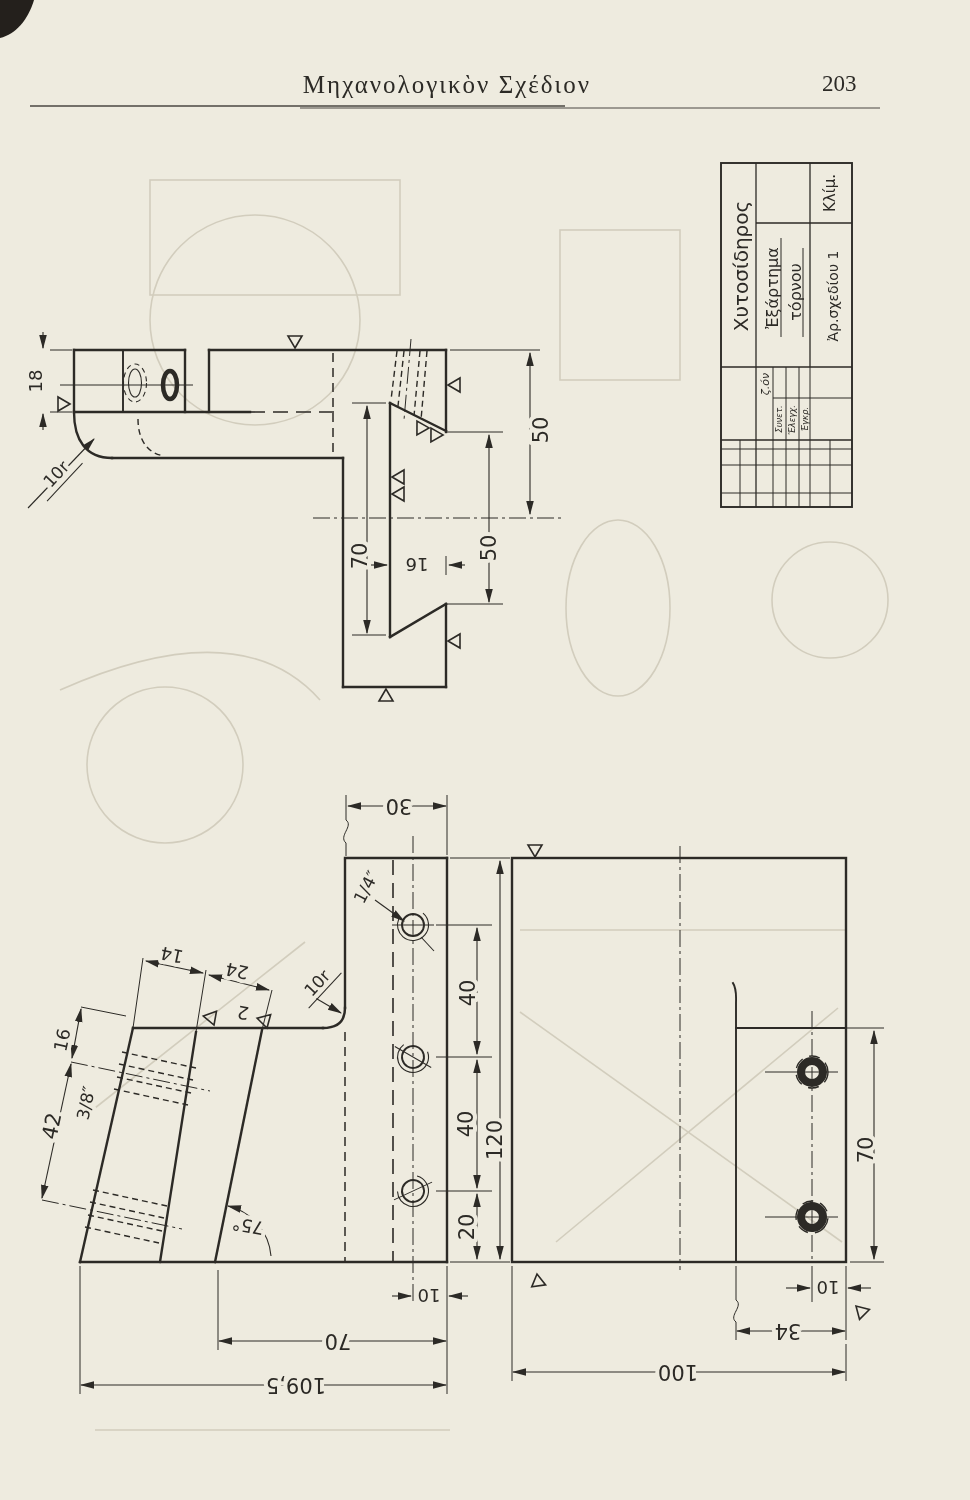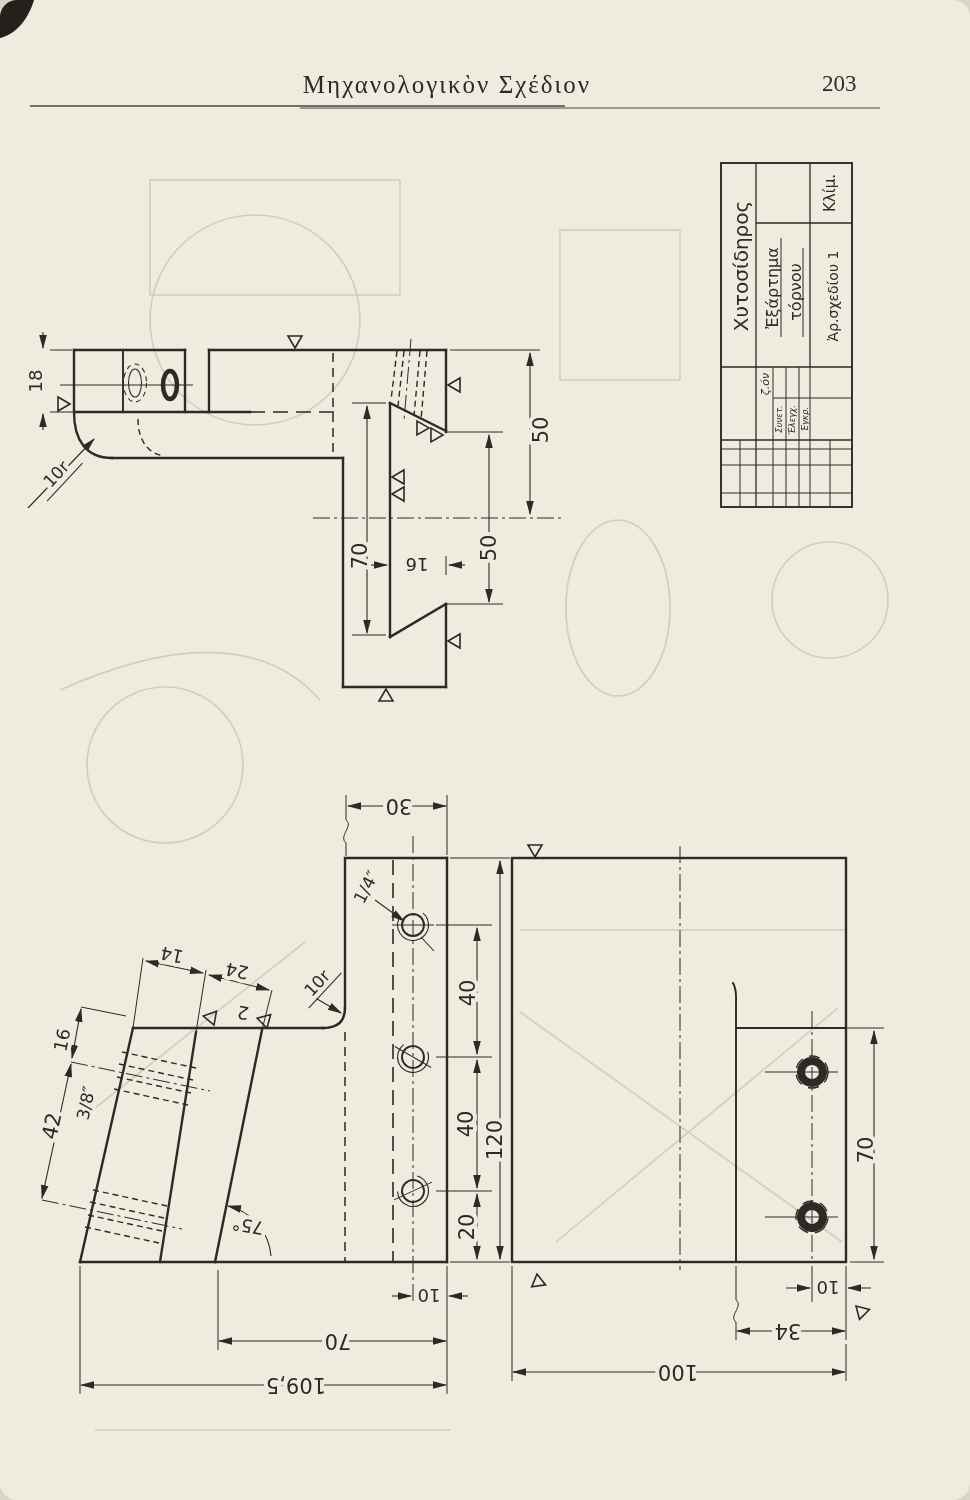--- a/index.html
+++ b/index.html
@@ -1,17 +1,17 @@
 <!DOCTYPE html>
 <html><head>
 <meta charset="utf-8">
 <style>
   html,body{margin:0;padding:0;background:#d8d4c8;}
   #page{position:relative;width:970px;height:1500px;background:#eeebdf;overflow:hidden;
-        font-family:"DejaVu Sans",sans-serif;border-radius:17px;}
+        font-family:"DejaVu Sans",sans-serif;}
   svg{position:absolute;left:0;top:0;}
   
   .o2{stroke:#2c2a26;stroke-width:2.4;fill:none;stroke-linecap:square}
   .o1{stroke:#2c2a26;stroke-width:1.9;fill:none;stroke-linecap:square}
   .d1{stroke:#2c2a26;stroke-width:1.1;fill:none}
   .e1{stroke:#2c2a26;stroke-width:1;fill:none}
   .hd{stroke:#2c2a26;stroke-width:1.5;fill:none;stroke-dasharray:9 6}
   .hd2{stroke:#2c2a26;stroke-width:1.4;fill:none;stroke-dasharray:6 4}
   .ld{stroke:#2c2a26;stroke-width:1.6;fill:none;stroke-dasharray:15 8}
   .cl{stroke:#2c2a26;stroke-width:1;fill:none;stroke-dasharray:17 4 3 4}

